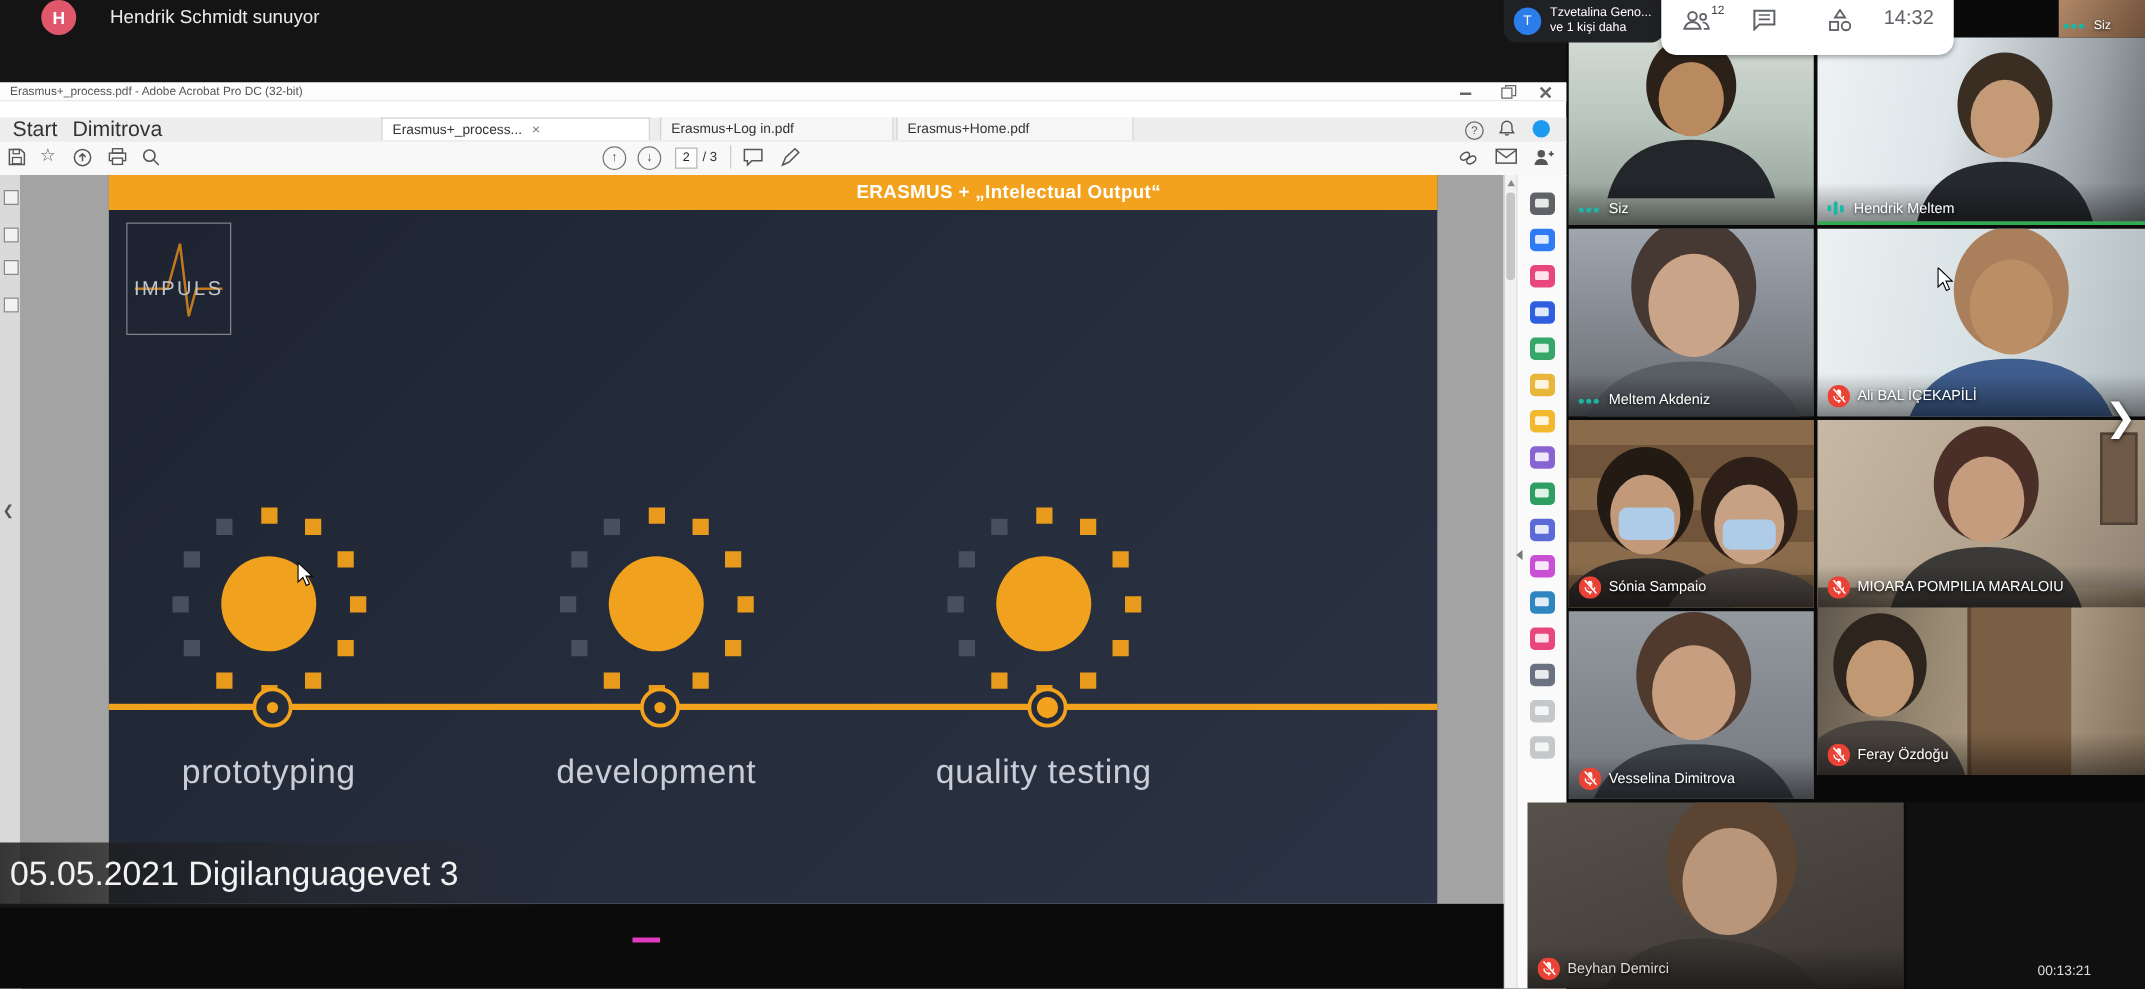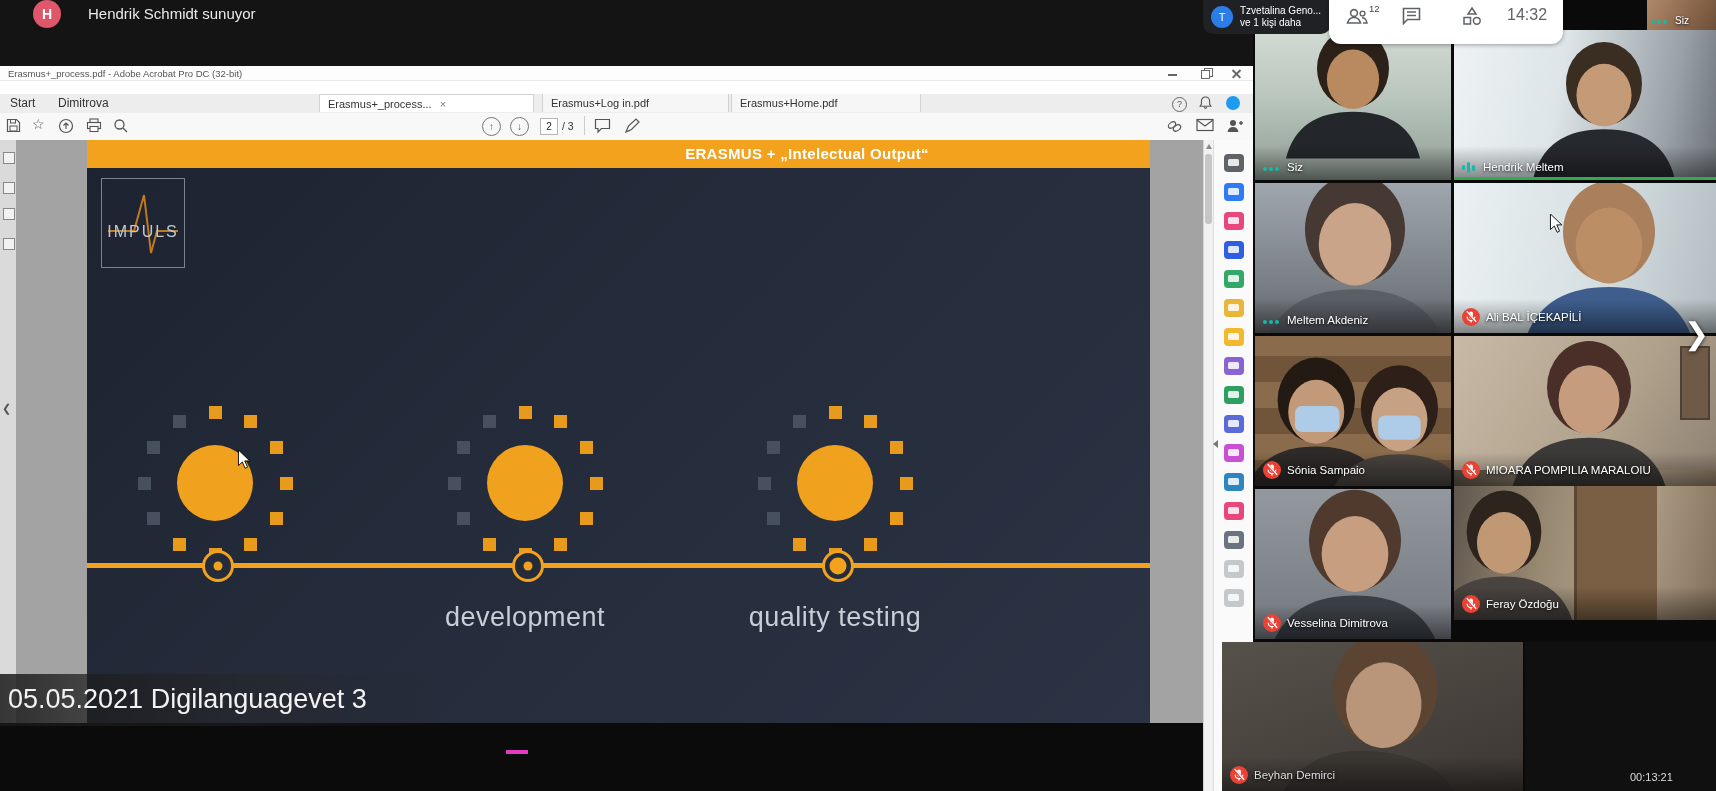--- a/index.html
+++ b/index.html
@@ -52,24 +52,24 @@
   .wb-min{left:1162px;} .wb-max{left:1194px;} .wb-close{left:1226px;}
   .wb-min i{position:absolute;left:6px;top:6px;width:9px;height:2px;background:#666;}
   .wb-max i{position:absolute;left:7px;top:2px;width:7px;height:7px;border:1.4px solid #666;background:#fdfdfd;}
   .wb-max u{position:absolute;left:10px;top:0px;width:7px;height:7px;border:1.4px solid #666;}
   .wb-close i,.wb-close u{position:absolute;left:5px;top:5px;width:11px;height:1.8px;background:#666;}
   .wb-close i{transform:rotate(45deg);} .wb-close u{transform:rotate(-45deg);}
   #ac-menu{left:0;top:14px;width:100%;height:14px;background:#fcfcfc;border-bottom:1px solid #eee;
     display:flex;gap:0;padding-left:4px;box-sizing:border-box;}
   #ac-menu span{font-size:11px;color:#333;padding:0 8px;line-height:14px;}
   #ac-tabs{left:0;top:28px;width:100%;height:19px;background:#ededed;border-bottom:1px solid #d5d5d5;}
-  .navtab{position:absolute;top:0;font-size:12px;color:#333;line-height:19px;padding:0 10px;}
+  .navtab{position:absolute;top:0;font-size:17px;color:#333;line-height:19px;padding:0 10px;}
   .doctab{position:absolute;top:0;height:18px;font-size:11px;color:#333;line-height:18px;
     background:#f6f6f6;border-left:1px solid #d2d2d2;border-right:1px solid #d2d2d2;
-    padding:0 8px;box-sizing:border-box;white-space:nowrap;overflow:hidden;margin-left:14px;}
+    padding:0 8px;box-sizing:border-box;white-space:nowrap;overflow:hidden;}
   .doctab.active{background:#fff;border-top:1px solid #d2d2d2;}
   .tabx{margin-left:8px;color:#777;}
   #tab-help{left:1172px;top:3px;width:13px;height:13px;border:1px solid #666;border-radius:50%;
     font-size:9px;color:#555;text-align:center;line-height:13px;}
   #tab-bell{left:1199px;top:2px;}
   #tab-presence{left:1226px;top:2px;width:14px;height:14px;border-radius:50%;background:#1D9BF0;}
   #ac-tools{left:0;top:47px;width:100%;height:27px;background:#f8f8f8;border-bottom:1px solid #cfcfcf;}
   .tico{position:absolute;top:5px;}
   .circ-btn{position:absolute;top:4px;width:17px;height:17px;border:1px solid #777;border-radius:50%;
     font-size:10px;color:#555;text-align:center;line-height:17px;}
@@ -317,20 +317,21 @@
       <div class="tl-node" style="left:115px">
           <i></i>
         </div>
       <div class="tl-node" style="left:425px">
           <i></i>
         </div>
       <div class="tl-node big" style="left:735px">
           <i></i>
         </div>
 
+      <div class="step" style="left:-2px">prototyping</div>
       <div class="step" style="left:308px">development</div>
       <div class="step" style="left:618px">quality testing</div>
     </div>
 
     <div id="scrollbar" class="abs">
       <div id="sb-up"></div>
       <div id="sb-thumb"></div>
     </div>
     <div id="tools-panel" class="abs">
       <div id="panel-collapse"></div>

